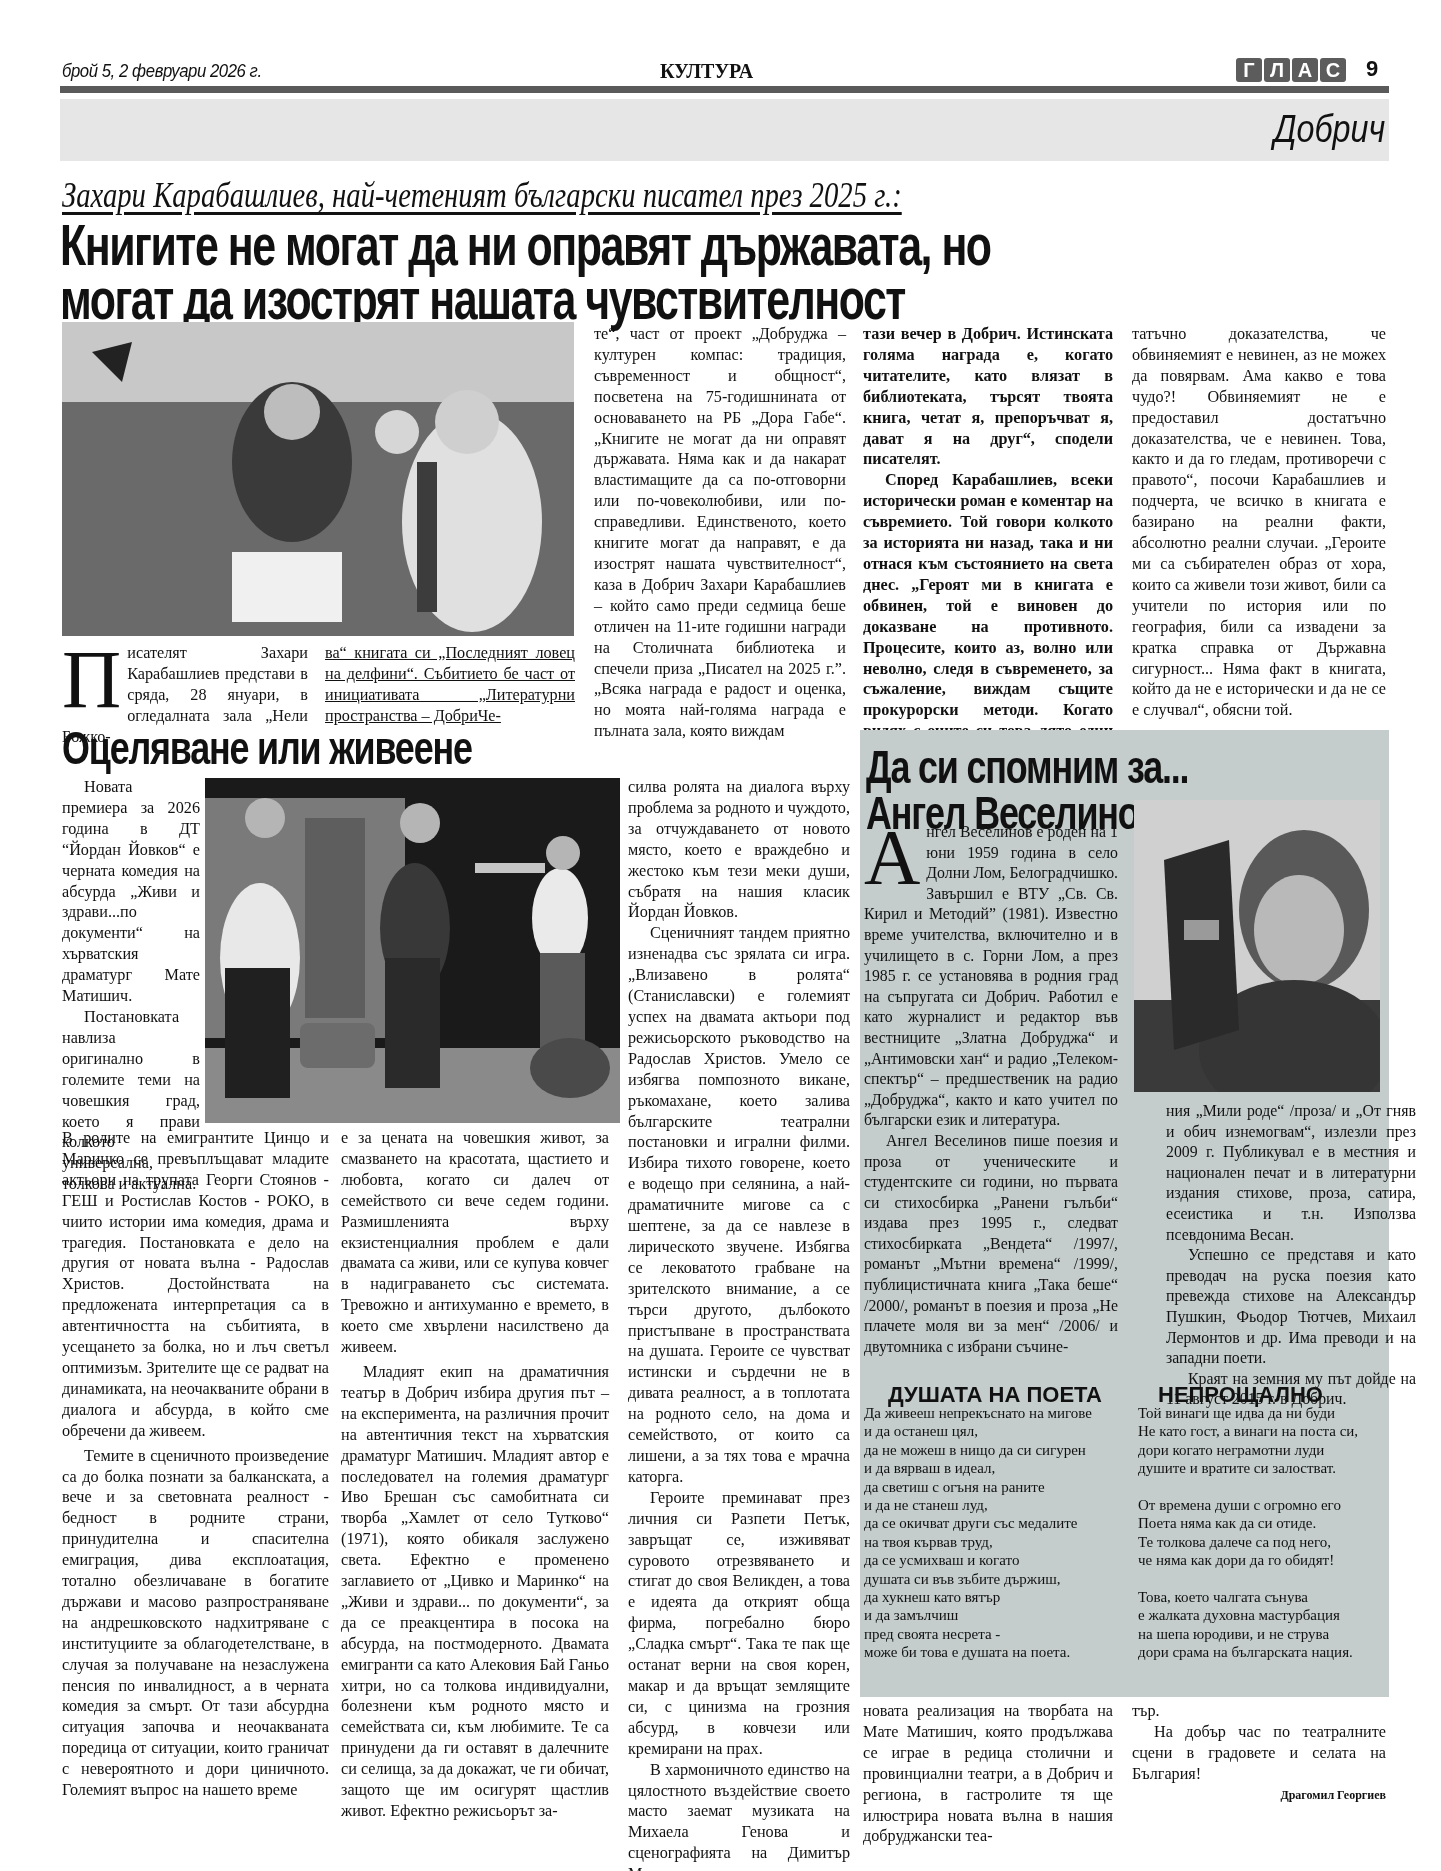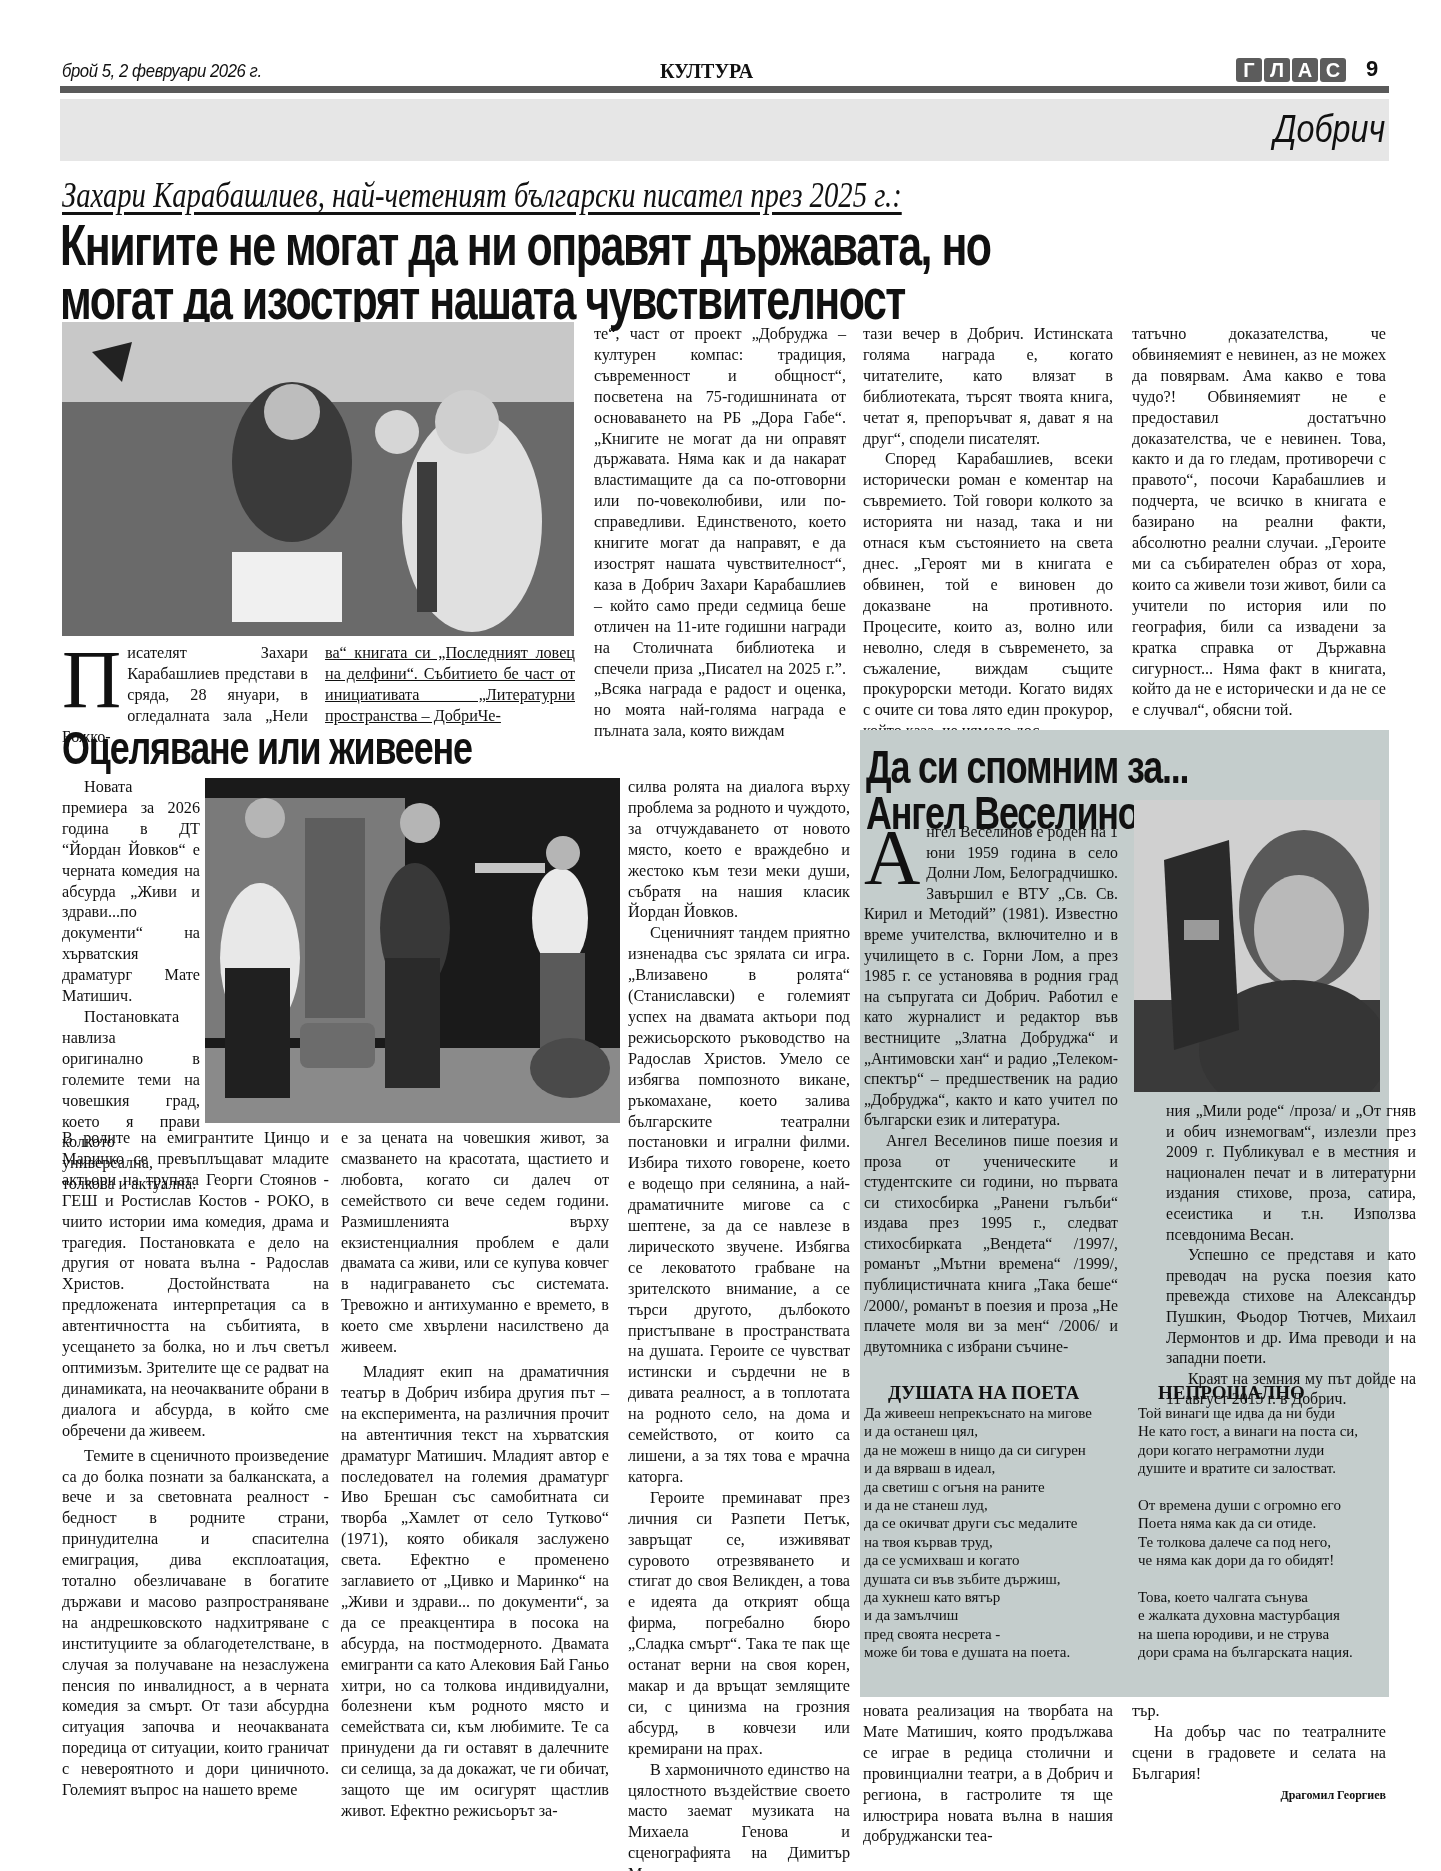--- a/index.html
+++ b/index.html
@@ -16,21 +16,21 @@
   .kicker{left:62px;top:176px;font-family:"Liberation Serif",serif;font-style:italic;font-size:35px;text-decoration:underline;text-decoration-thickness:3px;text-underline-offset:5px;transform:scaleX(0.82);transform-origin:left;white-space:nowrap;}
   .headline{left:60px;top:218px;font-family:"Liberation Sans",sans-serif;font-weight:bold;font-size:58px;line-height:54px;letter-spacing:-2px;transform:scaleX(0.74);transform-origin:left;white-space:nowrap;}
   .photo{background:#888;overflow:hidden;}
   .photo svg{width:100%;height:100%;display:block;}
   .col{font-size:16.2px;line-height:20.9px;text-align:justify;hyphens:auto;}
   .col p{margin:0;text-indent:22px;}
   .col p.noind{text-indent:0;}
   .dropcap{float:left;font-size:82px;line-height:62px;margin:6px 6px 0 0;font-family:"Liberation Serif",serif;}
   .sec-title{font-family:"Liberation Sans",sans-serif;font-weight:bold;font-size:46px;letter-spacing:-1.5px;transform:scaleX(0.78);transform-origin:left;white-space:nowrap;line-height:48px;}
   .box{left:860px;top:730px;width:529px;height:967px;background:#c4cdcc;}
-  .poem-title{font-weight:bold;font-size:19px;font-family:Liberation Serif, serif;}
+  .poem-title{font-weight:bold;font-size:22px;font-family:Liberation Sans, sans-serif;}
   .poem{font-size:15px;line-height:18.4px;white-space:nowrap;}
   .byline{font-weight:bold;font-size:12px;text-align:right;}
 </style>
 </head>
 <body>
 
 <div class="abs hdr-issue">брой 5,  2 февруари 2026 г.</div>
 <div class="abs hdr-section">КУЛТУРА</div>
 <div class="abs hdr-logo">
   <span>Г</span>
@@ -68,21 +68,21 @@
 <div class="abs col" style="left:62px;top:643px;width:246px;">
   <span class="dropcap">П</span>
   <p class="noind">исателят Захари Карабашлиев представи в сряда, 28 януари, в огледалната зала „Нели Божко-</p>
 </div>
 <div class="abs col" style="left:325px;top:643px;width:250px;text-decoration:underline;">
   <p class="noind">ва“ книгата си „Последният ловец на делфини“. Събитието бе част от инициативата „Литературни пространства – ДобриЧе-</p>
 </div>
 <div class="abs col" style="left:594px;top:324px;width:252px;">
   <p class="noind">те“, част от проект „Добруджа – културен компас: традиция, съвременност и общност“, посветена на 75-годишнината от основаването на РБ „Дора Габе“. „Книгите не могат да ни оправят държавата. Няма как и да накарат властимащите да са по-отговорни или по-човеколюбиви, или по-справедливи. Единственото, което книгите могат да направят, е да изострят нашата чувствителност“, каза в Добрич Захари Карабашлиев – който само преди седмица беше отличен на 11-ите годишни награди на Столичната библиотека и спечели приза „Писател на 2025 г.”. „Всяка награда е радост и оценка, но моята най-голяма награда е пълната зала, която виждам</p>
 </div>
-<div class="abs col" style="left:863px;top:324px;width:250px;">
+<div class="abs col" style="left:863px;top:324px;width:250px;font-weight:bold;">
   <p class="noind">тази вечер в Добрич. Истинската голяма награда е, когато читателите, като влязат в библиотеката, търсят твоята книга, четат я, препоръчват я, дават я на друг“, сподели писателят.</p>
   <p>Според Карабашлиев, всеки исторически роман е коментар на съвремието. Той говори колкото за историята ни назад, така и ни отнася към състоянието на света днес. „Героят ми в книгата е обвинен, той е виновен до доказване на противното. Процесите, които аз, волно или неволно, следя в съвременето, за съжаление, виждам същите прокурорски методи. Когато видях с очите си това лято един прокурор, който каза, че нямало дос-</p>
 </div>
 <div class="abs col" style="left:1132px;top:324px;width:254px;">
   <p class="noind">татъчно доказателства, че обвиняемият е невинен, аз не можех да повярвам. Ама какво е това чудо?! Обвиняемият не е предоставил достатъчно доказателства, че е невинен. Това, както и да го гледам, противоречи с правото“, посочи Карабашлиев и подчерта, че всичко в книгата е базирано на реални факти, абсолютно реални случаи. „Героите ми са събирателен образ от хора, които са живели този живот, били са учители по история или по география, били са извадени за кратка справка от Държавна сигурност... Няма факт в книгата, който да не е исторически и да не се е случвал“, обясни той.</p>
 </div>
 
 <div class="abs sec-title" style="left:62px;top:724px;">Оцеляване или живеене</div>
 
 <div class="abs photo" style="left:205px;top:778px;width:415px;height:345px;">

